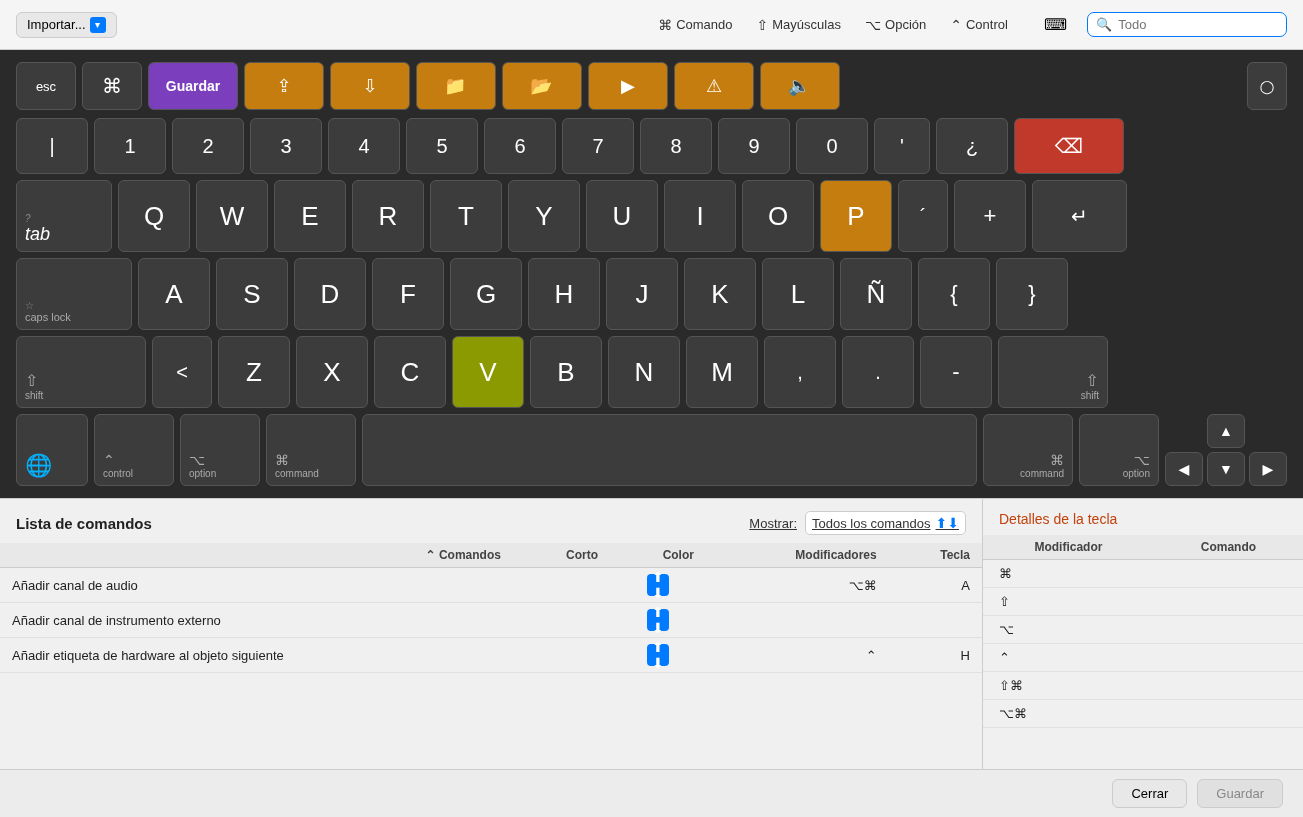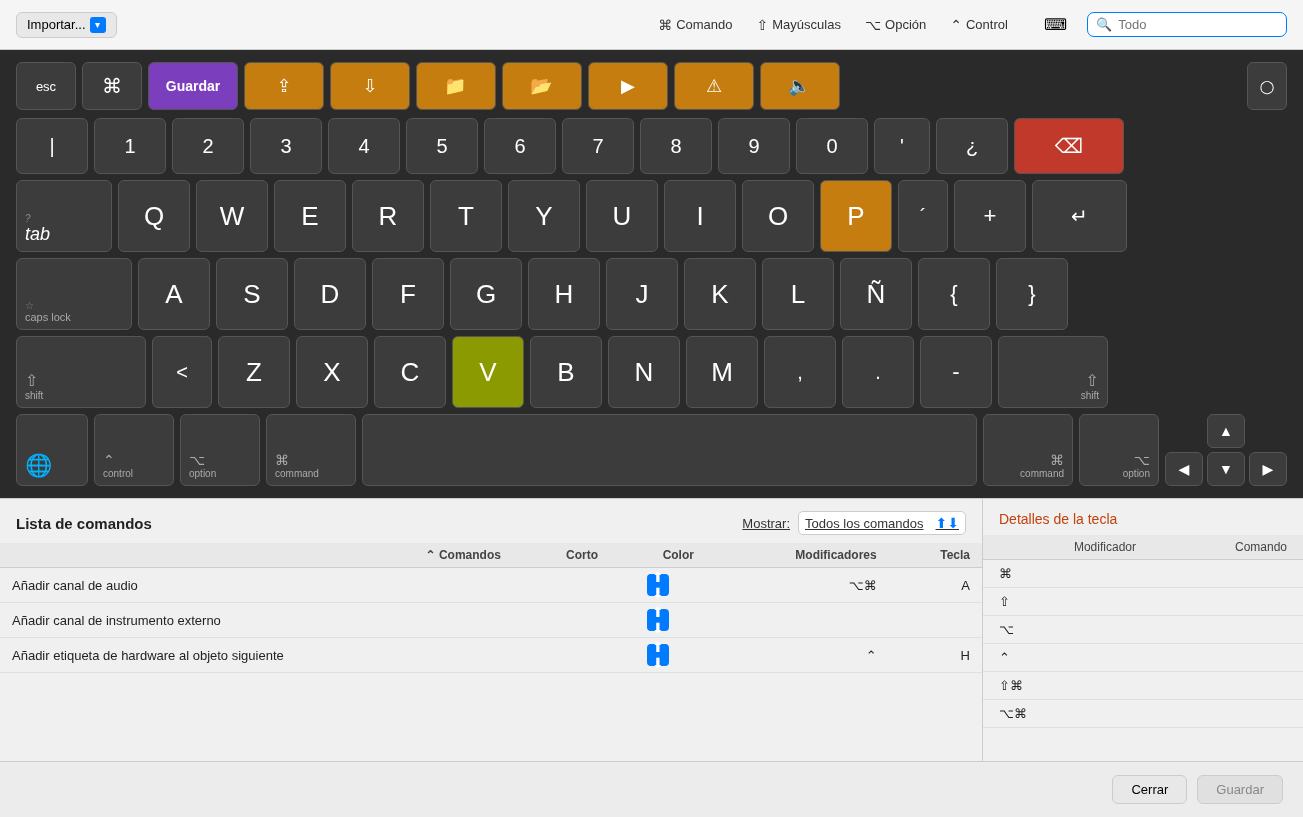--- a/index.html
+++ b/index.html
@@ -212,21 +212,21 @@
       text-decoration: underline;
     }
     .show-select {
       background: white;
       border: 1px solid #ccc;
       border-radius: 5px;
       padding: 3px 6px;
       font-size: 13px;
       display: flex;
       align-items: center;
-      gap: 12px;
+      gap: 5px;
       cursor: pointer;
     }
     .commands-table {
       width: 100%;
       border-collapse: collapse;
       font-size: 13px;
     }
     .commands-table th {
       background: #e8e8e8;
       padding: 5px 12px;
@@ -268,35 +268,35 @@
     }
     .details-title { font-size: 14px; font-weight: 400; color: #c2410c; padding: 0 16px 8px 16px; }
     .details-table {
       width: 100%;
       border-collapse: collapse;
       font-size: 13px;
     }
     .details-table th {
       background: #e8e8e8;
       padding: 5px 16px;
-      text-align: right;
-      font-weight: 400;
+      text-align: center;
+      font-weight: 700;
       border-bottom: 1px solid #ccc;
       font-size: 12px;
       color: #444;
     }
     .details-table td {
       padding: 6px 16px;
       border-bottom: 1px solid #e0e0e0;
       color: #222;
     }
 
     
     .footer {
-      height: 56px;
+      height: 48px;
       background: #ececec;
       border-top: 1px solid #ccc;
       display: flex;
       align-items: center;
       justify-content: flex-end;
       padding: 0 20px;
       gap: 10px;
     }
     .footer-btn {
       padding: 6px 18px;

